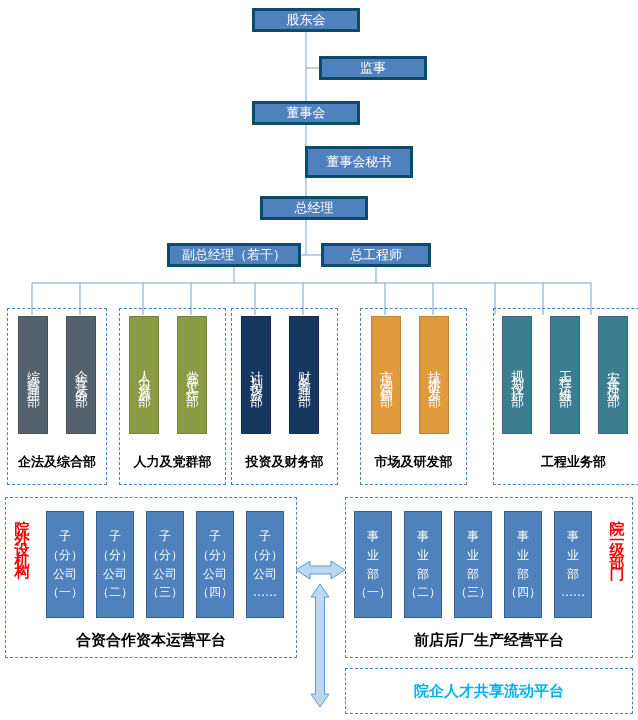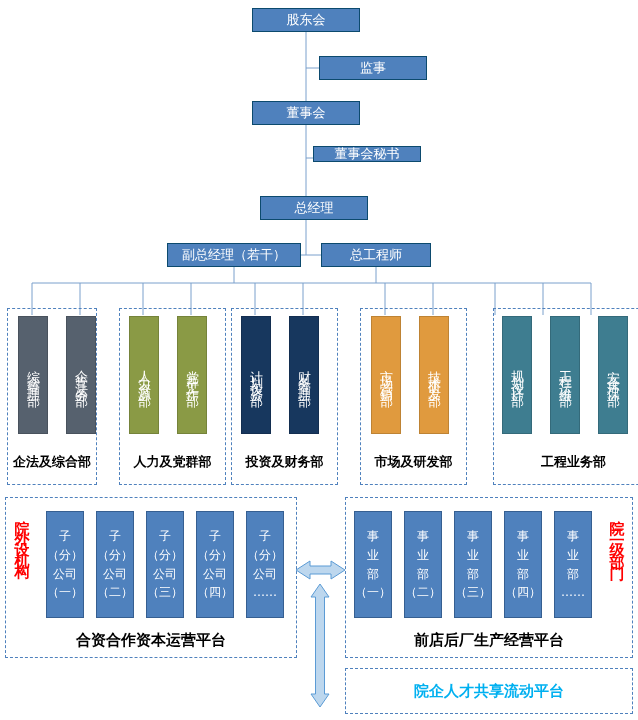--- a/index.html
+++ b/index.html
@@ -1,19 +1,19 @@
 <!DOCTYPE html>
 <html><head>
 <meta charset="utf-8">
 <style>
   html,body{margin:0;padding:0;background:#fff;}
   .stage{position:relative;width:638px;height:720px;background:#fff;
          font-family:"DejaVu Sans",sans-serif;overflow:hidden;}
   .stage svg{position:absolute;left:0;top:0;pointer-events:none;}
-  .hbox{position:absolute;background:#4f81bd;border:1px solid #0c4a6e;color:#fff;
+  .hbox{position:absolute;background:#4f81bd;border:3px solid #0c4a6e;color:#fff;
         font-size:13px;display:flex;align-items:center;justify-content:center;
         box-sizing:border-box;z-index:2;white-space:nowrap;}
   .group{position:absolute;border:1px dashed #4f81bd;box-sizing:border-box;z-index:1;}
   .vdept{position:absolute;top:7px;width:30px;height:118px;color:#fff;
          writing-mode:vertical-rl;text-orientation:upright;font-size:13px;
          letter-spacing:6px;display:flex;align-items:center;justify-content:center;
          box-sizing:border-box;border:1px solid rgba(0,0,0,0.15);}
   .group-label{position:absolute;left:0;right:0;bottom:13px;text-align:center;
          font-weight:bold;font-size:13px;color:#000;}
   .panel{position:absolute;border:1px dashed #4f81bd;box-sizing:border-box;z-index:1;}
@@ -39,26 +39,26 @@
              M234 267 V283 M376 267 V283 M32 283 H591
              M32 283 V315 M80 283 V315 M143 283 V315 M191 283 V315 M255 283 V315 M303 283 V315
              M385 283 V315 M433 283 V315 M495 283 V315 M543 283 V315 M591 283 V315" fill="none" stroke="#7ba0cc" stroke-width="1"></path>
     <polygon points="296,570 310,561 310,566 331,566 331,561 345,570 331,579 331,574 310,574 310,579" fill="#bdd7ee" stroke="#5b9bd5" stroke-width="1"></polygon>
     <polygon points="320,584 329,597 324.5,597 324.5,694 329,694 320,707 311,694 315.5,694 315.5,597 311,597" fill="#bdd7ee" stroke="#5b9bd5" stroke-width="1"></polygon>
   </svg>
 
   <div class="hbox" style="left:252px;top:8px;width:108px;height:24px">股东会</div>
   <div class="hbox" style="left:319px;top:56px;width:108px;height:24px">监事</div>
   <div class="hbox" style="left:252px;top:101px;width:108px;height:24px">董事会</div>
-  <div class="hbox" style="left:313px;top:146px;width:108px;height:16px">董事会秘书</div>
+  <div class="hbox" style="left:305px;top:146px;width:108px;height:32px">董事会秘书</div>
   <div class="hbox" style="left:260px;top:196px;width:108px;height:24px">总经理</div>
   <div class="hbox" style="left:167px;top:243px;width:134px;height:24px">副总经理（若干）</div>
   <div class="hbox" style="left:321px;top:243px;width:110px;height:24px">总工程师</div>
 
-  <div class="group" style="left:7px;top:308px;width:90px;height:177px">
+  <div class="group" style="left:7px;top:308px;width:100px;height:177px">
     <div class="vdept" style="left: 10px; background-color: rgb(86, 97, 110);">综合管理部</div>
     <div class="vdept" style="left: 58px; background-color: rgb(86, 97, 110);">企管法务部</div>
     <div class="group-label">企法及综合部</div>
   </div>
 
   <div class="group" style="left:119px;top:308px;width:107px;height:177px">
     <div class="vdept" style="left: 9px; background-color: rgb(138, 154, 69);">人力资源部</div>
     <div class="vdept" style="left: 57px; background-color: rgb(138, 154, 69);">党群工作部</div>
     <div class="group-label">人力及党群部</div>
   </div>

